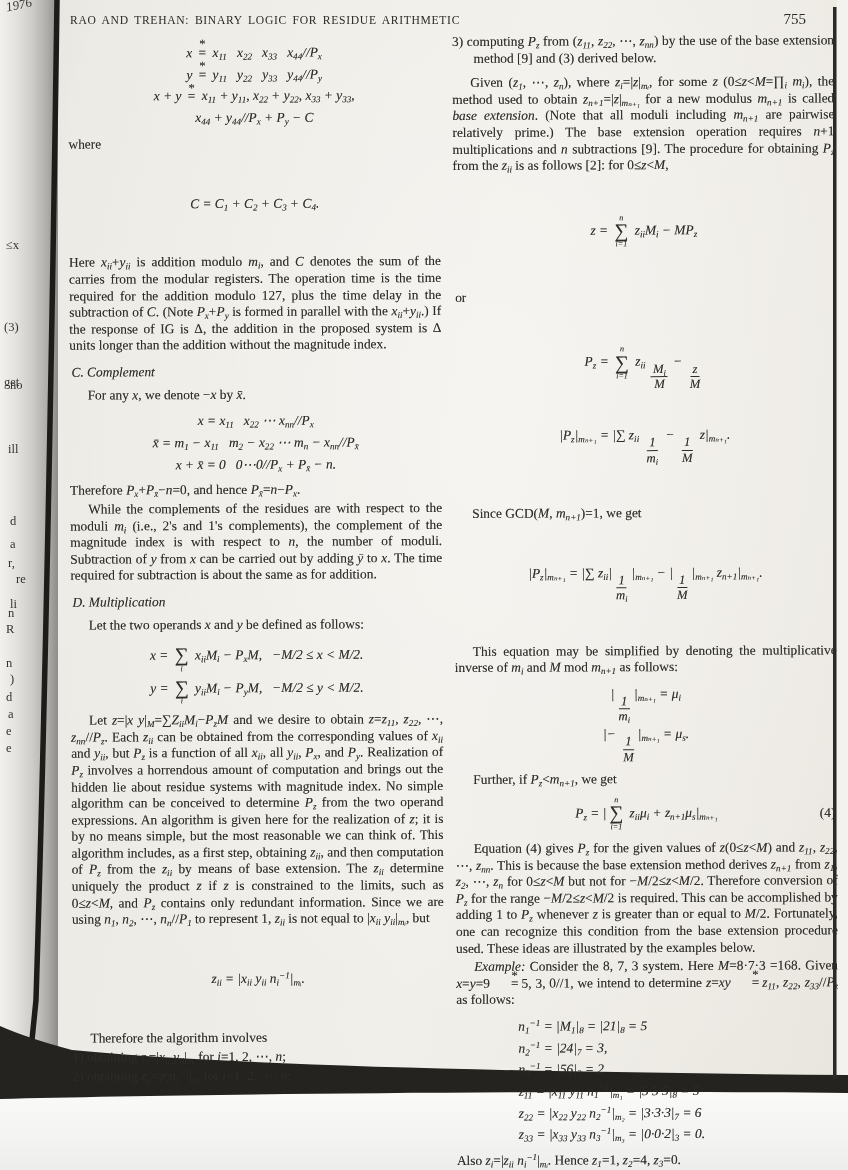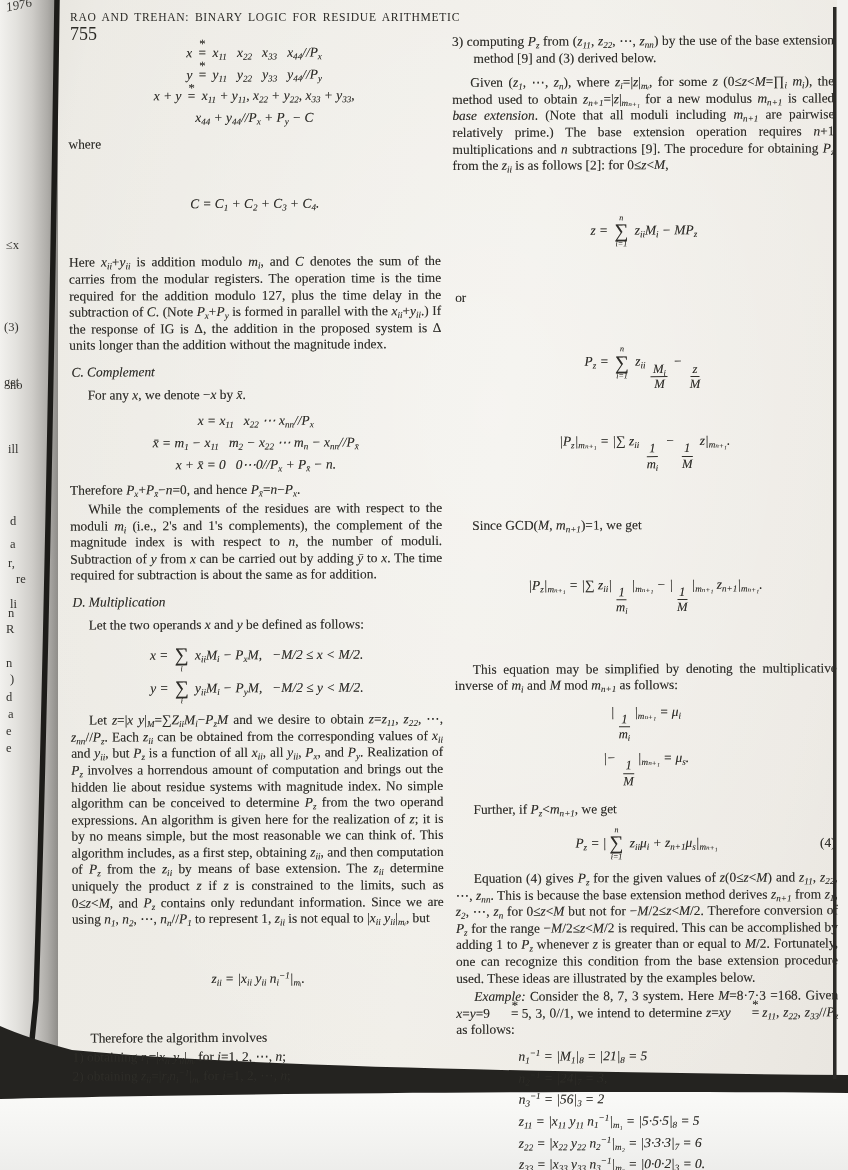--- a/index.html
+++ b/index.html
@@ -14,23 +14,23 @@
         background:linear-gradient(180deg,#fbfbf9 0%,#f2f2f0 70%,#ededeb 100%);}
   .gutter{position:absolute;left:0;top:0;width:58px;height:1052px;
         background:linear-gradient(90deg,#f2f1ee 0%,#e3e2de 28%,#cfcdc9 55%,#aeaca8 82%,#8f8d89 100%);}
   .right-strip{position:absolute;right:0;top:0;width:11px;height:1082px;background:#f3f2ef;}
   .edges{position:absolute;left:0;top:0;}
   .frags{position:absolute;left:0;top:0;width:56px;height:1052px;font-size:12.5px;}
   .frag{position:absolute;white-space:nowrap;color:#34332f;}
   .corner-mark{position:absolute;left:6px;top:-3px;font-style:italic;font-size:13px;
         transform:rotate(-12deg);color:#3a3935;}
   .header{position:absolute;left:70px;top:11px;width:764px;display:flex;
-        justify-content:space-between;align-items:baseline;flex-direction:column;}
+        justify-content:space-between;align-items:baseline;}
   .runhead{font-size:11.6px;letter-spacing:0.7px;word-spacing:2px;color:#2b2a26;}
-  .pagenum{font-size:18px;padding-right:28px;color:#2b2a26;}
+  .pagenum{font-size:15px;padding-right:28px;color:#2b2a26;}
   .content{position:absolute;left:68px;top:34px;width:766px;display:flex;gap:12px;
         transform:rotate(-0.25deg);transform-origin:50% 0;
         text-shadow:0 0 0.4px rgba(40,38,32,0.45);}
   .col{font-size:13.4px;line-height:16.6px;text-align:justify;}
   .col-left{width:372px;}
   .col-right{width:382px;}
   p{margin:0 0 2px 0;}
   .indent{text-indent:1.35em;}
   .subhead{font-style:italic;margin:10px 0 6px 2px;}
   .eqblock{margin:7px 0;font-style:italic;white-space:pre-wrap;}
@@ -43,21 +43,21 @@
   sub{font-size:0.68em;vertical-align:-0.3em;line-height:0;font-style:italic;}
   sup{font-size:0.68em;vertical-align:0.5em;line-height:0;font-style:italic;}
   i{font-style:italic;}
   .stareq{position:relative;display:inline-block;margin:0 3px;font-style:normal;}
   .stareq .star{position:absolute;left:50%;top:-0.62em;transform:translateX(-50%);font-size:0.95em;}
   .bigop{display:inline-flex;flex-direction:column;align-items:center;vertical-align:middle;
         line-height:1;margin:0 3px;font-style:normal;}
   .bigop .limt,.bigop .limb{font-size:0.6em;font-style:italic;min-height:0.75em;line-height:1;}
   .bigop .op{font-size:1.45em;line-height:0.95;}
   .frac{display:inline-flex;flex-direction:column;align-items:center;vertical-align:-0.55em;
-        line-height:1.12;margin:6px 2px;font-size:0.95em;}
+        line-height:1.12;margin:0 2px;font-size:0.95em;}
   .frac .num{border-bottom:0.9px solid #2e2d29;padding:0 2px;}
   .frac .den{padding:0 2px;}
   .orline{margin:6px 0 6px 2px;}
 </style>
 </head>
 <body>
 
 <div class="scan">
   <div class="paper"></div>
   <div class="below-page"></div>

